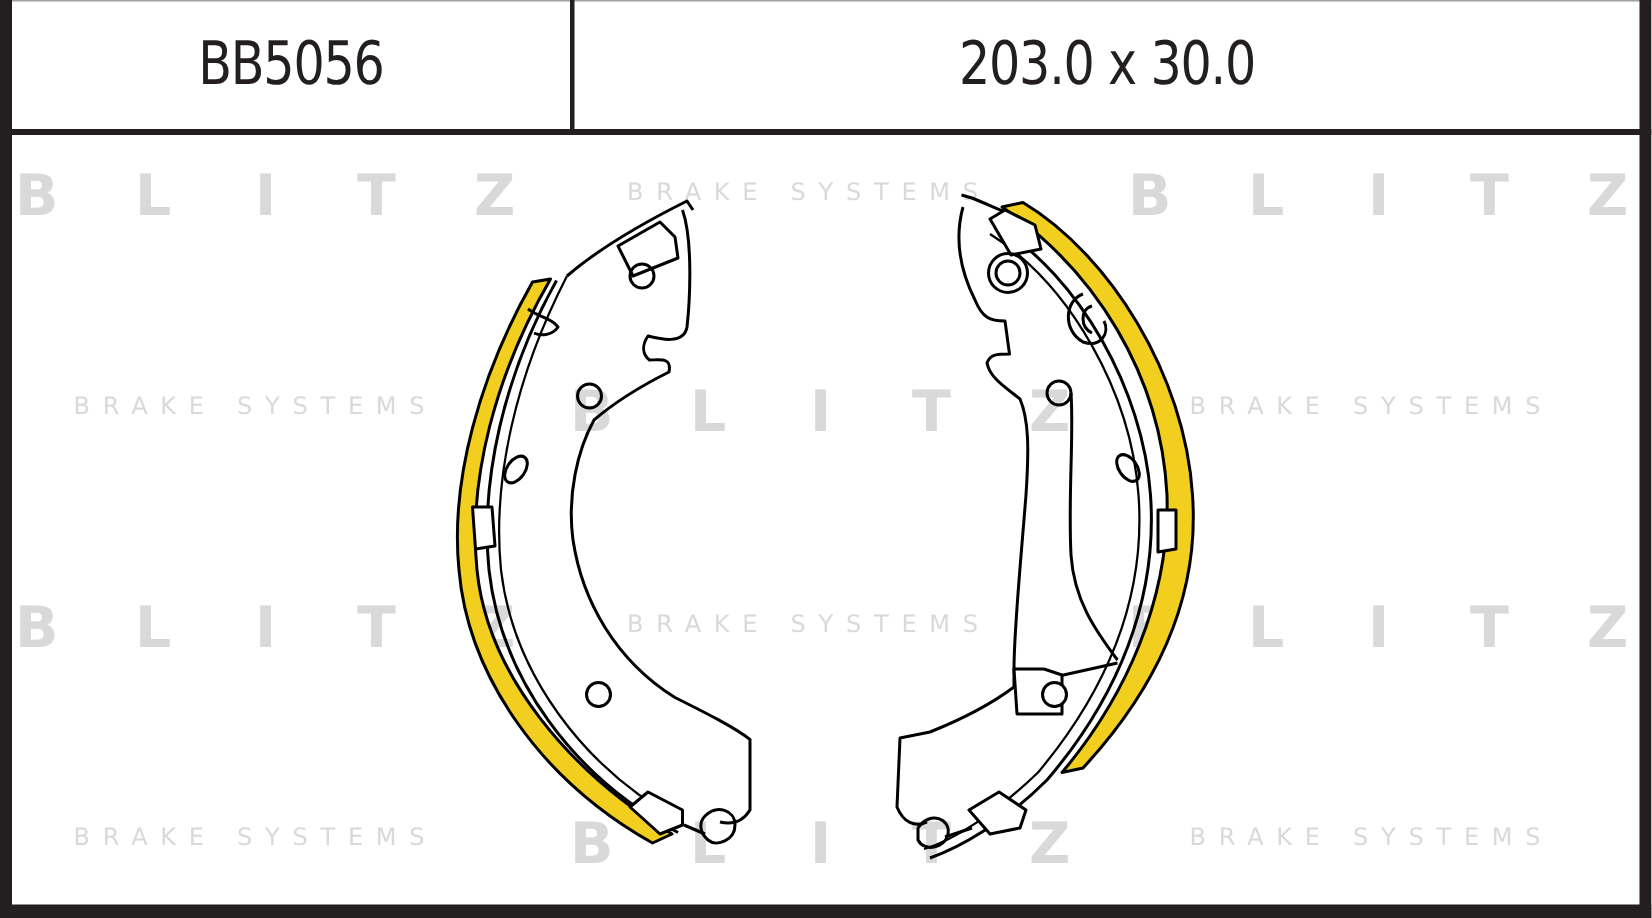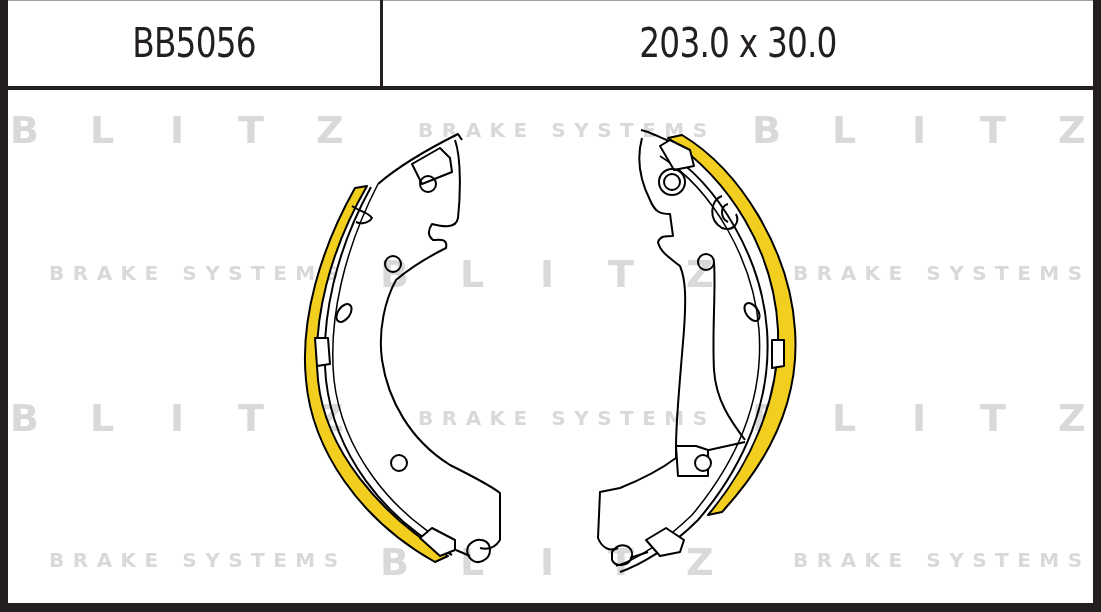--- a/index.html
+++ b/index.html
@@ -10,21 +10,21 @@
     .border-bottom { position: absolute; left: 0; top: 603px; width: 1101px; height: 9px; background: #231f20; }
     .border-top-thin { position: absolute; left: 0; top: 0; width: 1101px; height: 1px; background: #a0a0a0; }
     .header-line { position: absolute; left: 0; top: 86px; width: 1101px; height: 4px; background: #231f20; }
     .header-divider { position: absolute; left: 380px; top: 0; width: 3px; height: 88px; background: #231f20; }
     .cell { position: absolute; top: 0; height: 86px; display: flex; align-items: center; justify-content: center; color: #231f20; font-family: "DejaVu Sans", sans-serif; font-size: 40px; letter-spacing: -1px; transform: scaleX(0.82); }
     .cell-code { left: 8px; width: 372px; }
     .cell-size { left: 383px; width: 710px; }
     .wm { position: absolute; color: #d9d9d9; white-space: nowrap; pointer-events: none; }
     .wm-blitz { font-family: "DejaVu Sans", sans-serif; font-weight: bold; font-size: 38px; }
     .wm-blitz span { position: absolute; top: 0; }
-    .wm-brake { font-family: "DejaVu Sans", sans-serif; font-size: 20px; letter-spacing: 8.5px; font-weight: bold; }
+    .wm-brake { font-family: "DejaVu Sans", sans-serif; font-size: 16px; letter-spacing: 8.5px; font-weight: normal; }
     svg.drawing { position: absolute; left: 0; top: 0; }
   </style>
 </head>
 <body>
 
 <div class="frame">
 
   <div class="wm wm-blitz" style="left:0;top:108px;width:380px;height:50px;">
     <span style="left:10px">B</span>
     <span style="left:90px">L</span>

